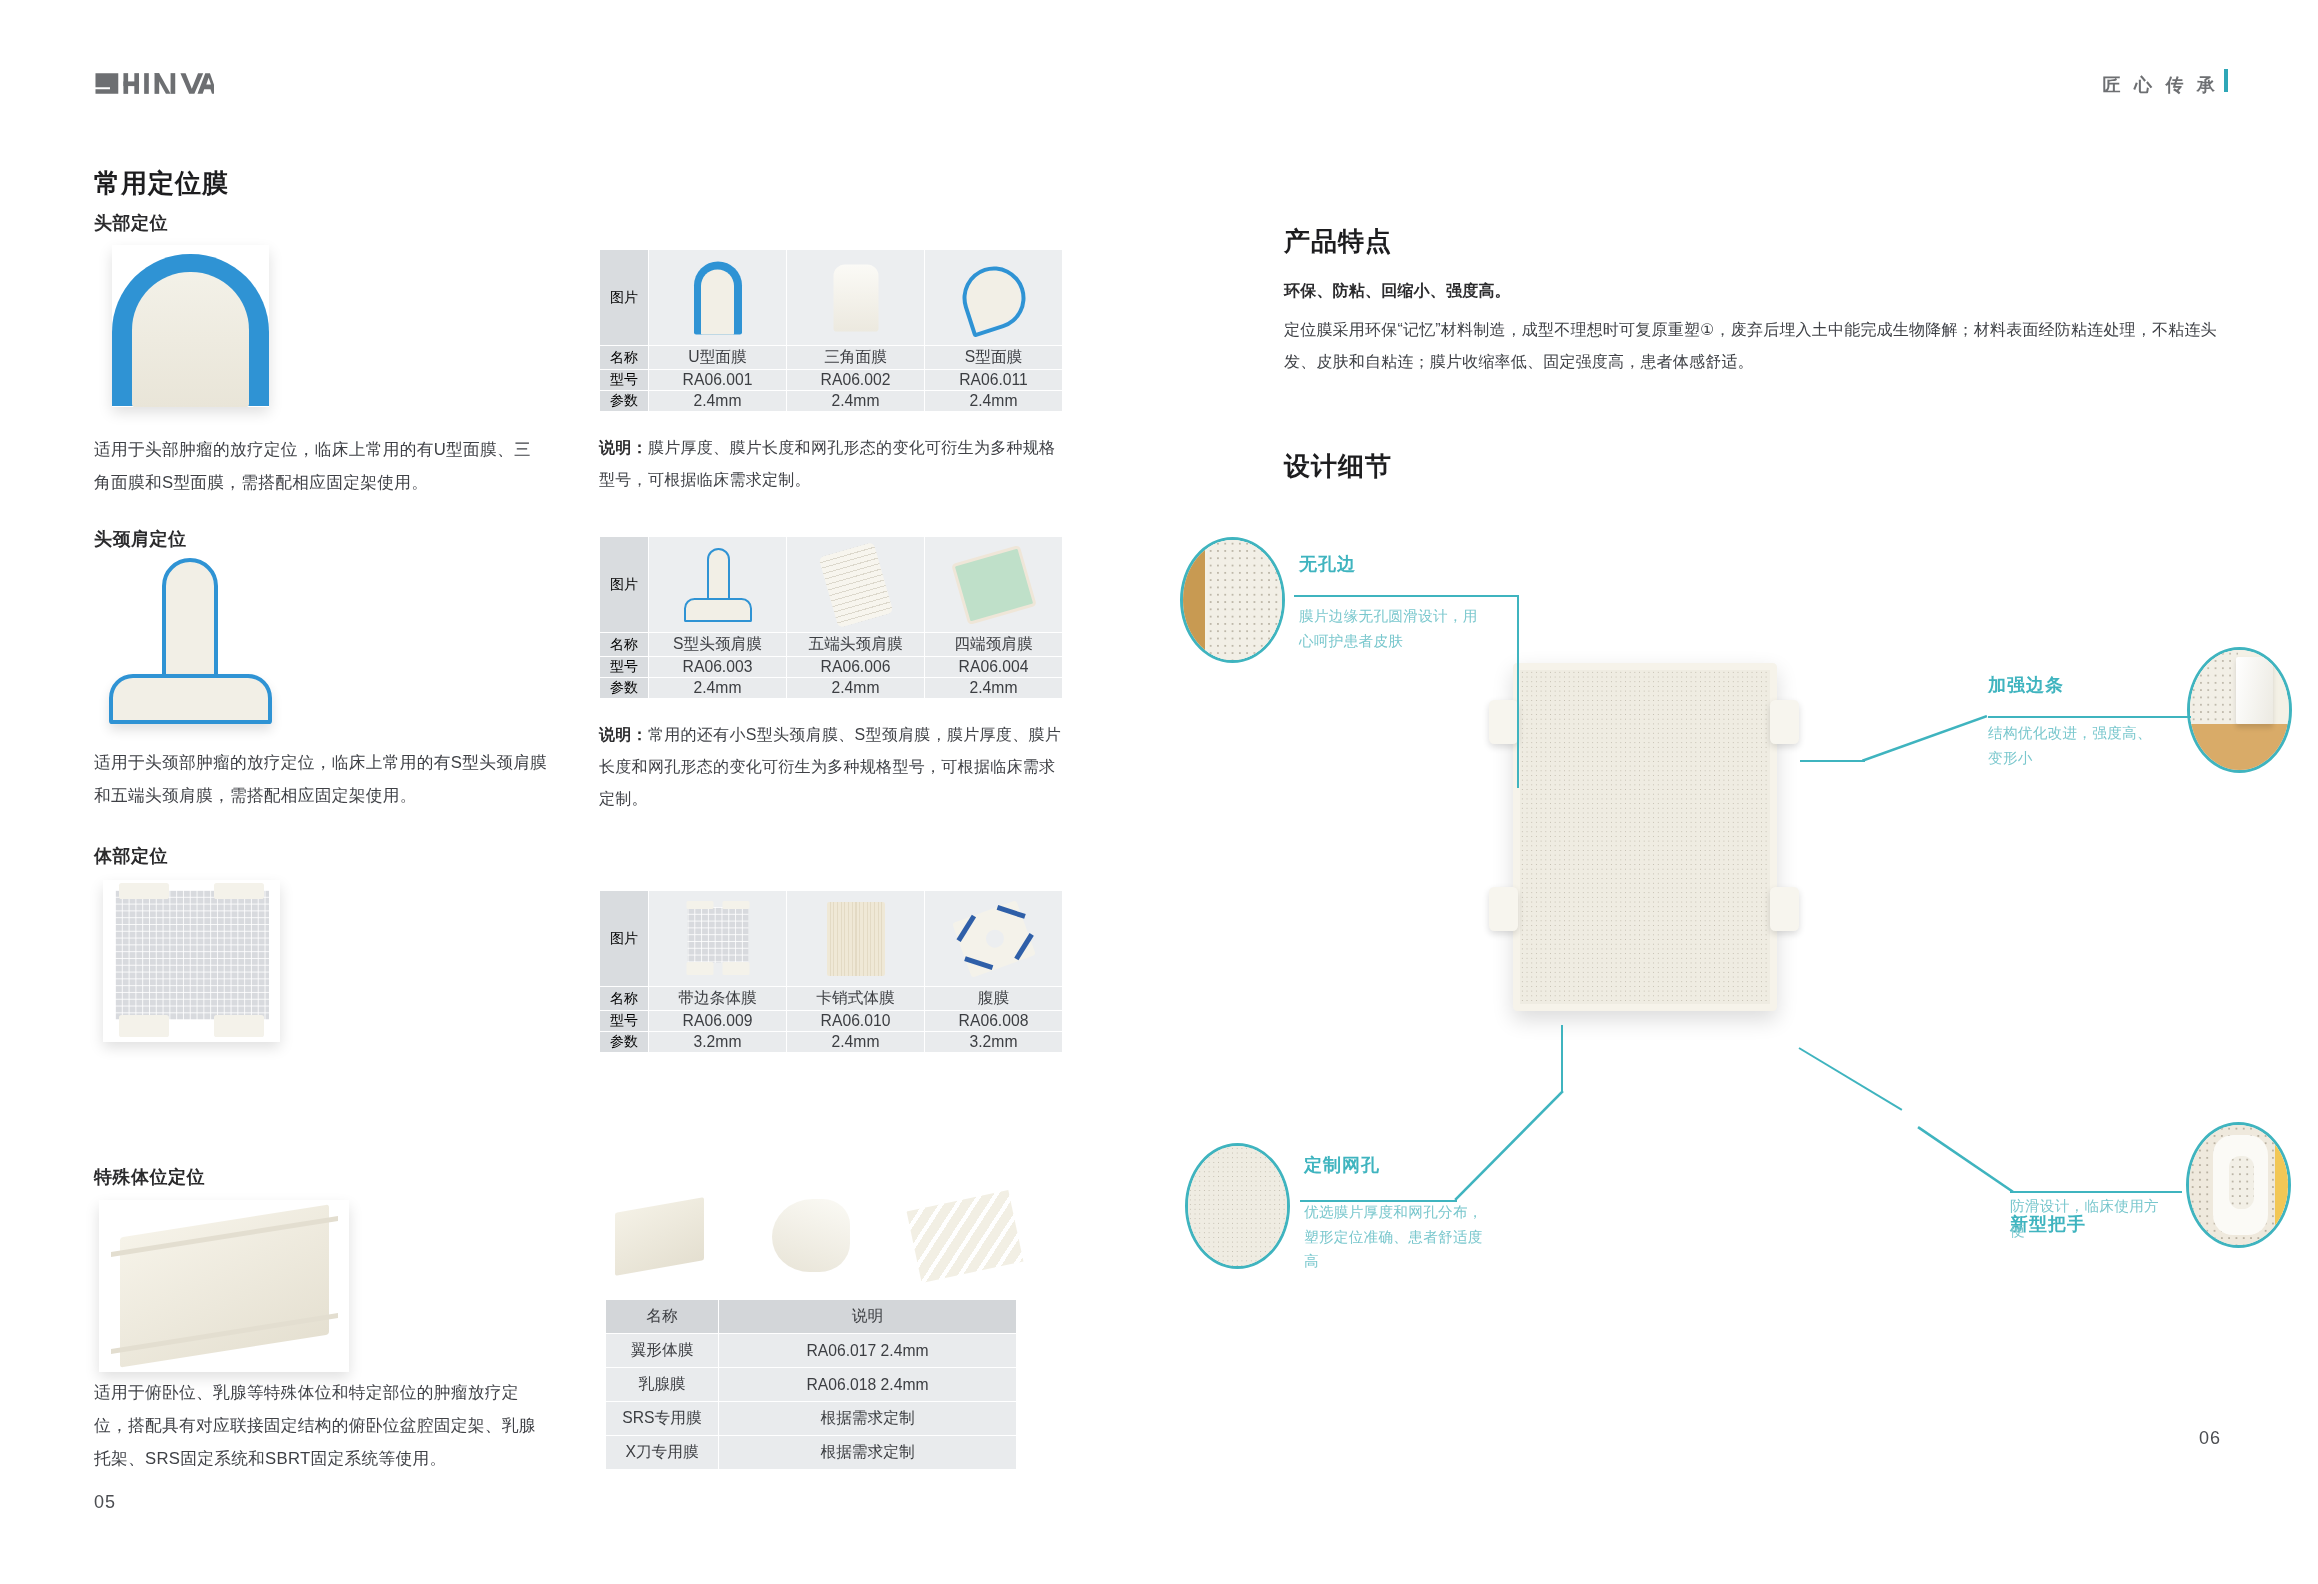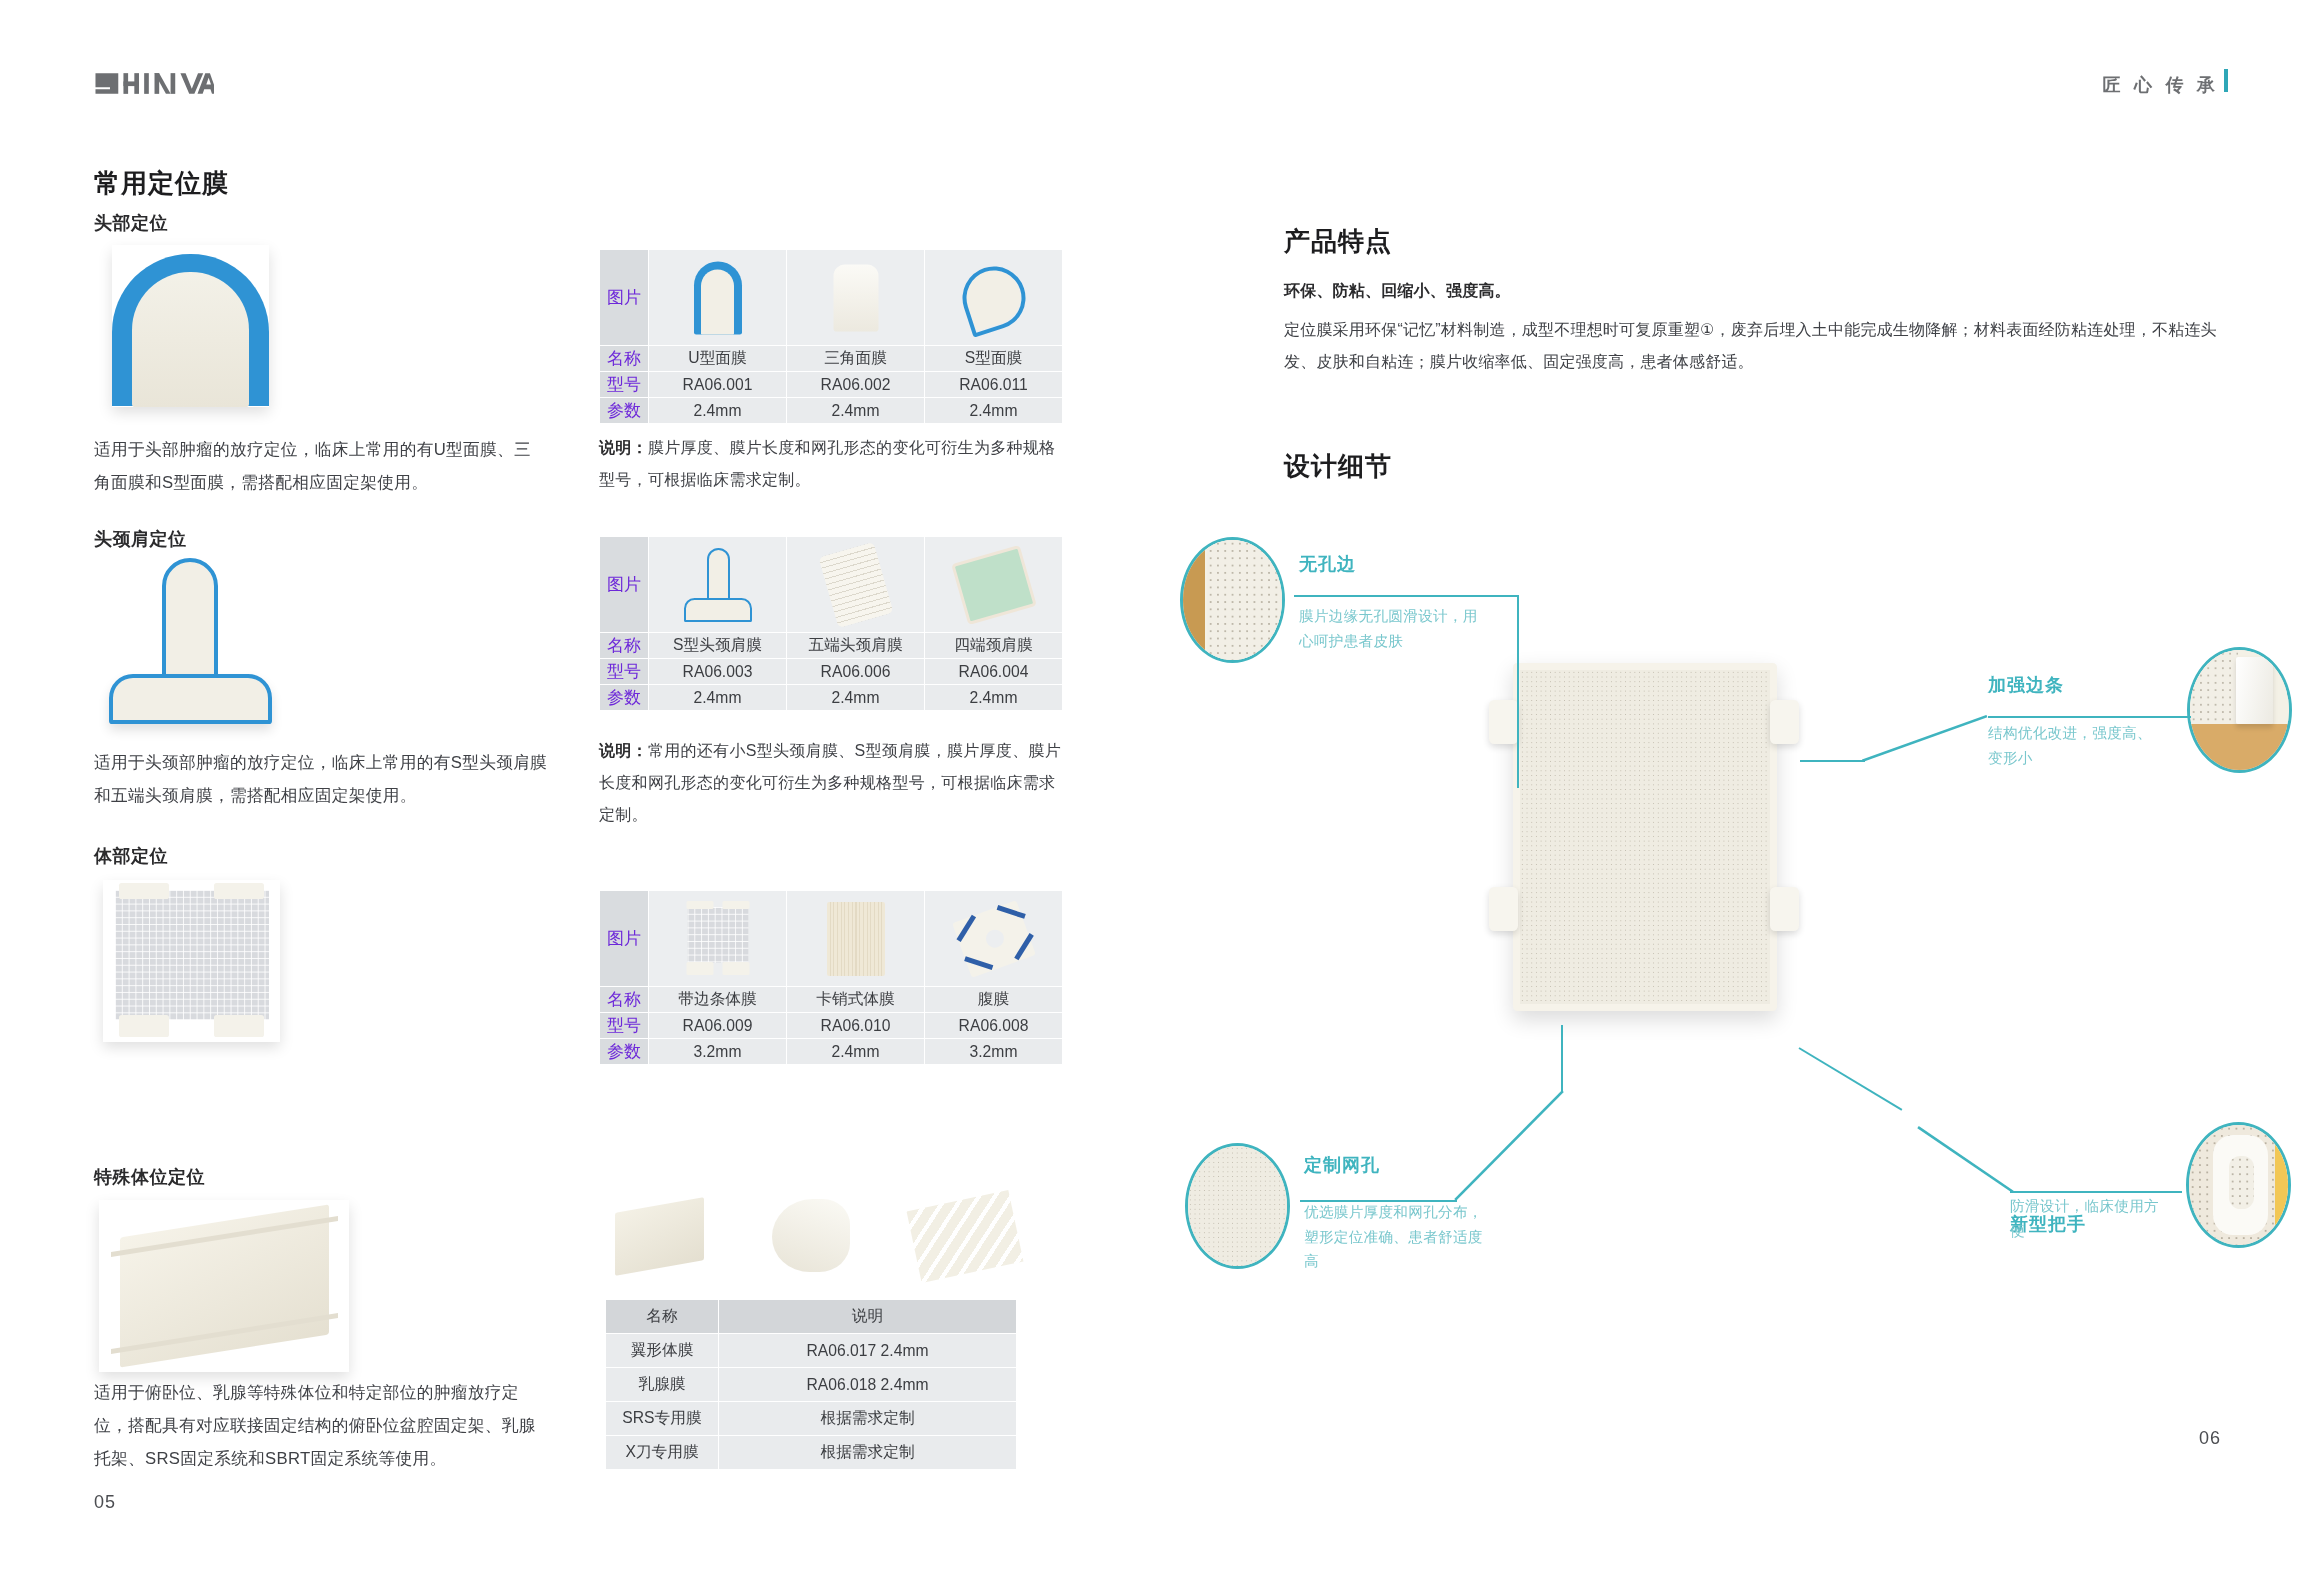--- a/index.html
+++ b/index.html
@@ -68,21 +68,21 @@
   table.spec{
     position:absolute;border-collapse:collapse;table-layout:fixed;
     background:#eceef0;
   }
   table.spec td{
     border:1px solid #ffffff;
     text-align:center;vertical-align:middle;
     font-size:15.7px;color:#3c3e42;
   }
   table.spec td.lbl{
-    background:#d9dcdf;width:48px;font-size:17px;color:#6d28d9;
+    background:#d9dcdf;width:48px;font-size:14px;color:#000000;
   }
   table.spec td.cell{background:#e9ebed;}
   table.spec tr.imgrow td{height:95px;background:#eceef0;padding:0;}
   table.spec tr.imgrow td.lbl{background:#d9dcdf;}
   table.spec td.imgcell{position:relative;background:#eceef0;}
 
   table.simple{
     position:absolute;border-collapse:collapse;table-layout:fixed;
   }
   table.simple td{
@@ -268,21 +268,21 @@
       </tr>
       <tr>
         <td class="lbl">参数</td>
         <td class="cell">2.4mm</td>
         <td class="cell">2.4mm</td>
         <td class="cell">2.4mm</td>
       </tr>
     </tbody>
       </table>
 
-    <div class="note-p" style="left:599px;top:719px;width:464px;margin-top:16px;">
+    <div class="note-p" style="left:599px;top:719px;width:464px;">
       <b>说明：</b><span>常用的还有小S型头颈肩膜、S型颈肩膜，膜片厚度、膜片长度和网孔形态的变化可衍生为多种规格型号，可根据临床需求定制。</span>
     </div>
 
     <div class="h2" style="left:94px;top:844px;">体部定位</div>
 
     <div class="photo shadow-soft" style="left:103px;top:880px;width:177px;height:162px;">
       <div class="mesh-grey" style="position:absolute;left:11.5px;top:10.4px;width:154px;height:130px;"></div>
       <div style="position:absolute;left:15.7px;top:3.1px;width:50px;height:15.7px;background:#f4f2ea;border-radius:2.6px;"></div>
       <div style="position:absolute;left:111px;top:3.1px;width:50px;height:15.7px;background:#f4f2ea;border-radius:2.6px;"></div>
       <div style="position:absolute;left:15.7px;top:135px;width:50px;height:22px;background:#f4f2ea;border-radius:2.6px;"></div>

